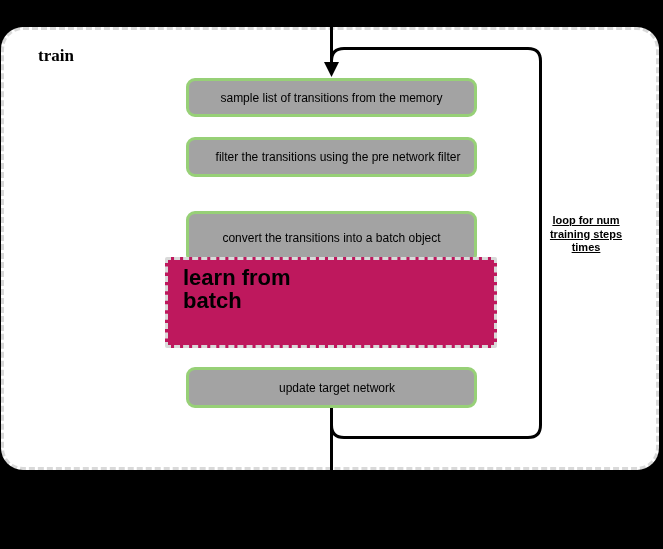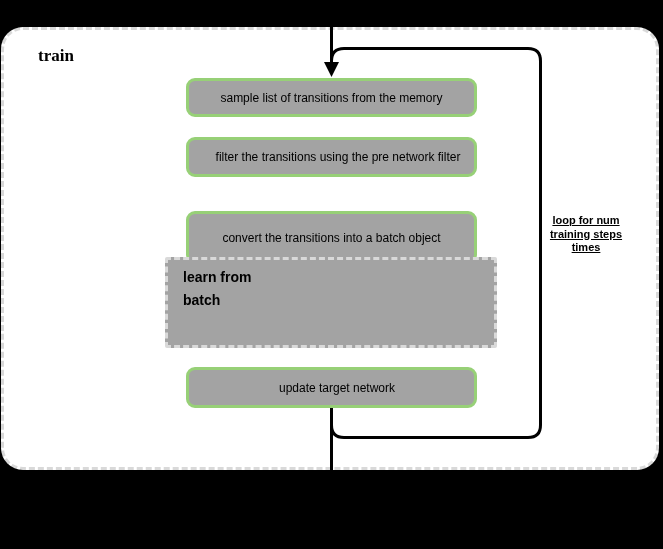--- a/index.html
+++ b/index.html
@@ -37,24 +37,24 @@
     font-size:12px;color:#000;text-align:center;
     z-index:3;
   }
   .node.step1{top:78px;height:39px;}
   .node.step2{top:137px;padding-left:13px;}
   .node.step3{top:197px;height:53px;margin-top:14px;}
   .node.final{top:367px;height:41px;padding-left:11px;}
   .subprocess{
     position:absolute;left:165px;top:257px;width:332px;height:91px;
     box-sizing:border-box;
-    background:#a3a3a3;
+    background:#be185d;
     border:3px dashed #d9d9d9;
     border-radius:2px;
-    font-size:14px;font-weight:bold;color:#000;
+    font-size:22px;font-weight:bold;color:#000;
     line-height:23px;
     padding:6px 8px 0 15px;
     white-space:pre-line;
     z-index:3;
   }
   .loop-label{
     position:absolute;left:536px;top:214px;width:100px;
     text-align:center;
     font-size:11px;font-weight:bold;color:#000;
     line-height:13.5px;

